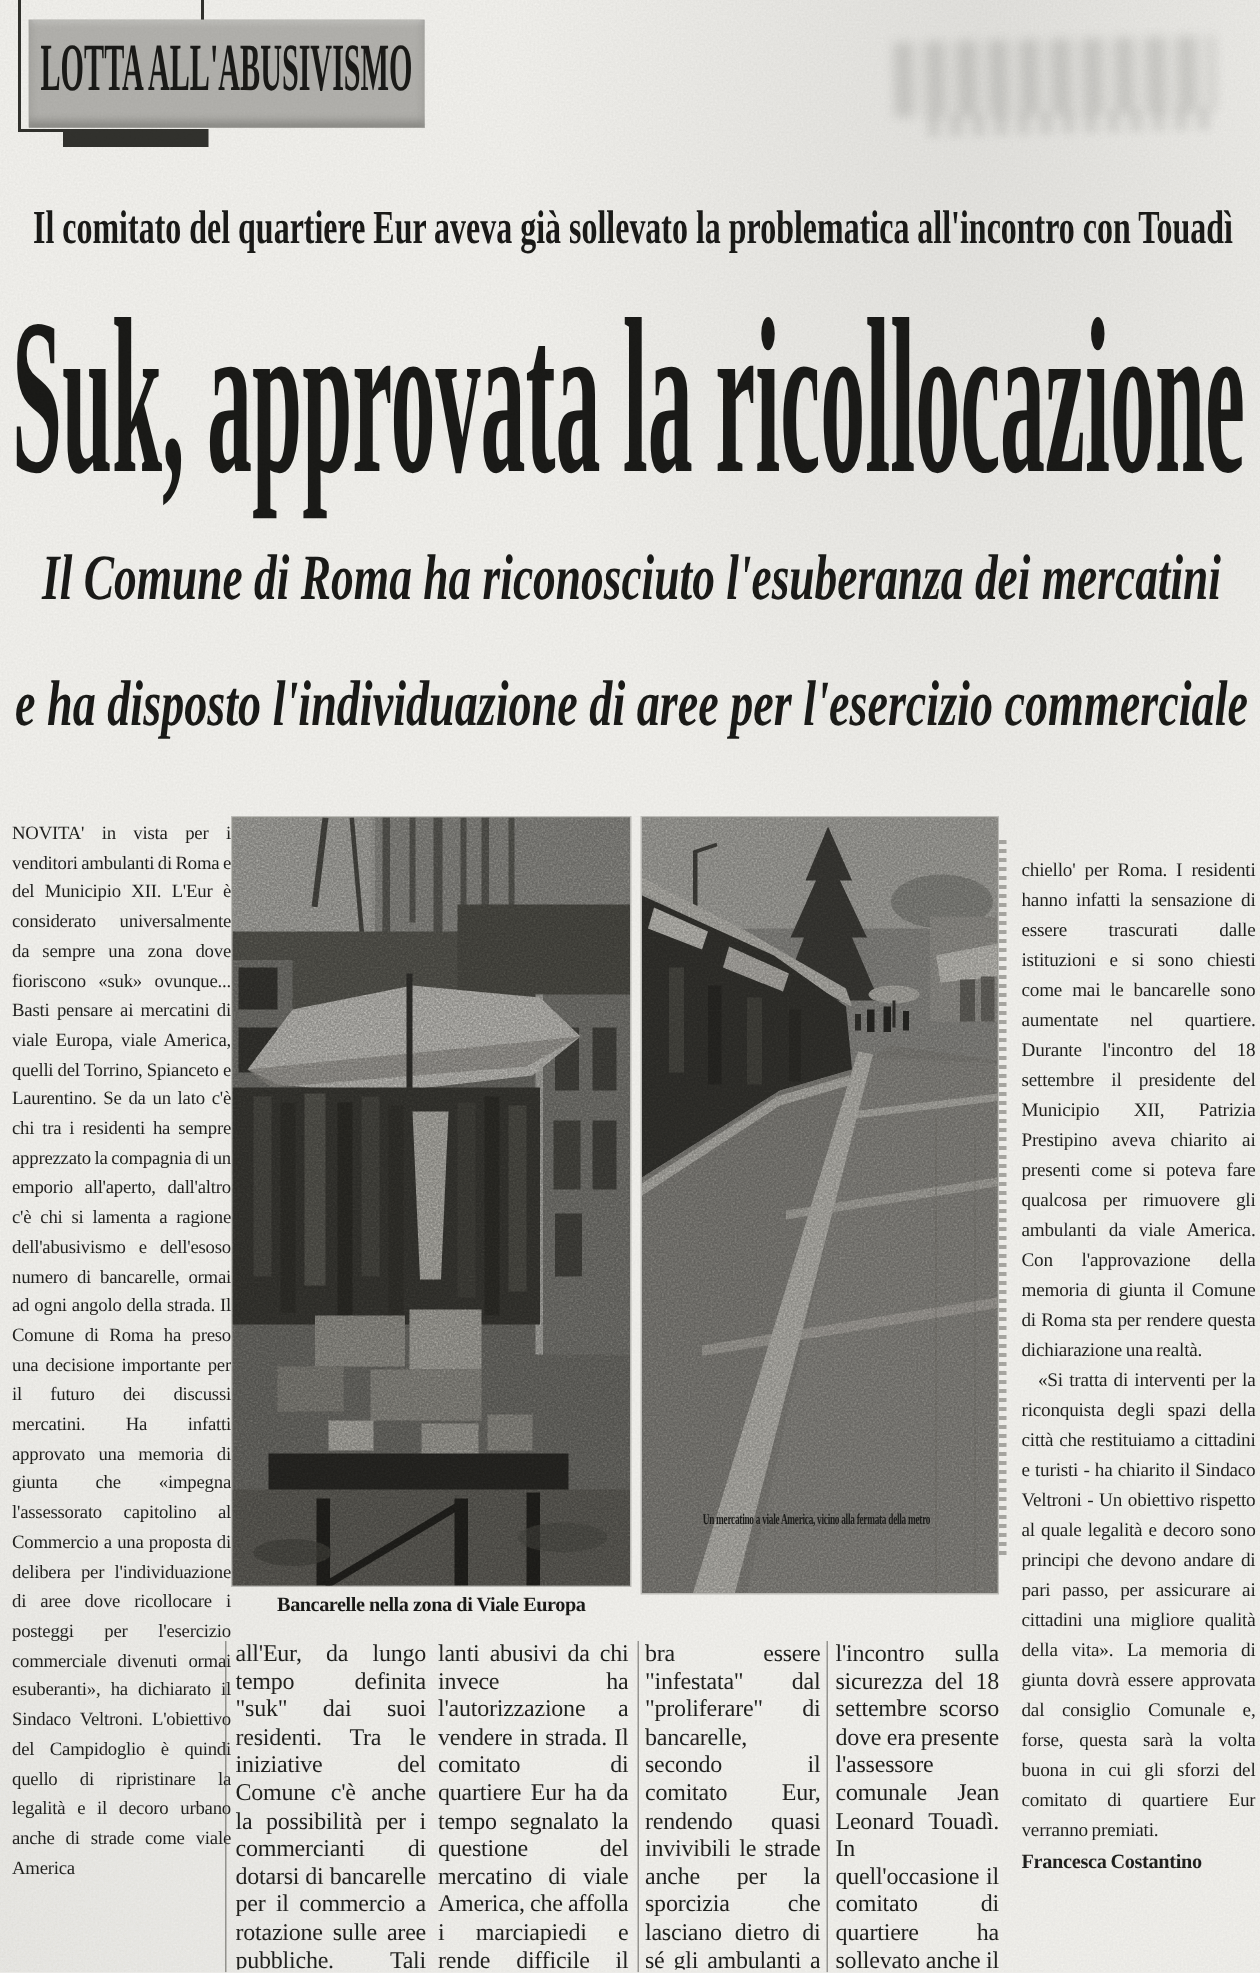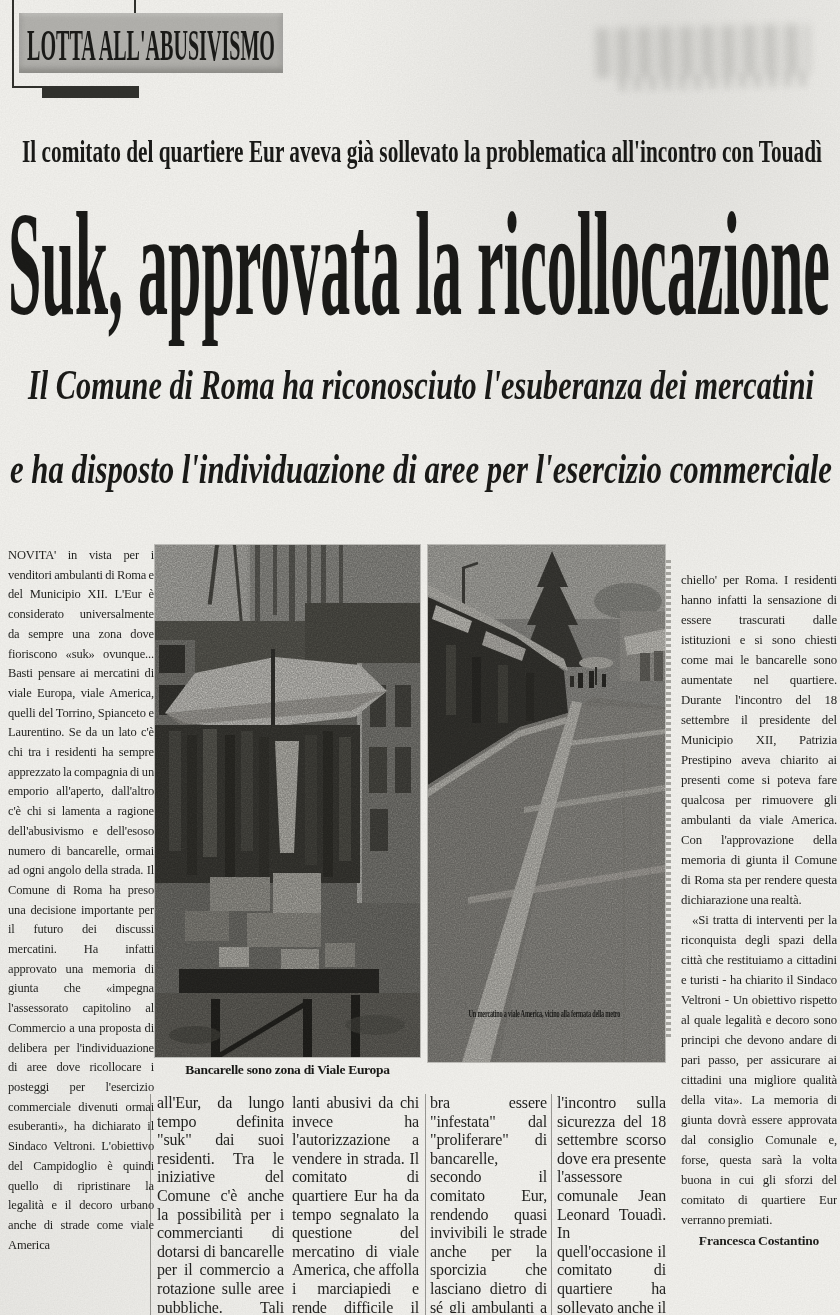--- a/index.html
+++ b/index.html
@@ -11,21 +11,21 @@
       #f8f7f3;
     font-family:"Liberation Serif","DejaVu Serif",serif;
     color:#1b1b1b;
   }
   .abs{position:absolute;}
   
   .frame-v{left:12px;top:0;width:2px;height:88px;background:#2e2e2a;}
   .frame-h{left:12px;top:86px;width:32px;height:2px;background:#2e2e2a;}
   .frame-tick{left:134px;top:0;width:2px;height:14px;background:#2e2e2a;}
   
-  .kicker-box{left:19px;top:13px;width:264px;height:60px;background:#b6b5b1;
+  .kicker-box{left:19px;top:13px;width:264px;height:72px;background:#b6b5b1;
     box-shadow:inset 0 -4px 6px rgba(60,60,55,.35), inset 0 2px 4px rgba(255,255,255,.3);}
   .kicker-shadow{left:42px;top:86px;width:97px;height:12px;background:#2f2f2b;}
   
   .smudge1{left:596px;top:26px;width:214px;height:50px;opacity:.28;filter:blur(4px);
     transform:rotate(-1.2deg);
     background:repeating-linear-gradient(90deg, rgba(70,70,66,.65) 0 13px, rgba(150,150,146,.15) 13px 21px);}
   .smudge2{left:618px;top:74px;width:190px;height:15px;opacity:.20;filter:blur(3px);
     transform:rotate(-1.5deg);
     background:repeating-linear-gradient(90deg, rgba(70,70,66,.6) 0 9px, rgba(160,160,156,.15) 9px 15px);}
   
@@ -41,21 +41,21 @@
   }
   .col1{left:8px;top:546px;width:146px;height:764px;font-size:12.5px;line-height:19.7px;}
   .col4{left:681px;top:546px;width:156px;height:766px;font-size:12.8px;line-height:20px;margin-top:24px;}
   .col4 p{margin:0;}
   .col4 p.indent{text-indent:11px;}
   .subcol{font-size:16px;line-height:18.6px;}
   .col2a{left:157px;top:1094px;width:127px;height:219px;}
   .col2b{left:292px;top:1094px;width:127px;height:219px;}
   .col3a{left:430px;top:1094px;width:117px;height:219px;}
   .col3b{left:557px;top:1094px;width:109px;height:219px;}
-  .byline{font-weight:bold;text-align:center;font-size:13.5px;margin-top:1px;letter-spacing:-.2px;}
+  .byline{font-weight:bold;font-size:13.5px;margin-top:1px;letter-spacing:-.2px;}
   
   .caption{position:absolute;text-align:center;font-weight:bold;letter-spacing:-.3px;white-space:nowrap;color:#161614;}
   .caption1{left:155px;top:1062px;width:265px;font-size:13.5px;}
   .caption2{left:421px;top:1008px;width:247px;font-size:10px;}
   .caption2 .condense{display:inline-block;transform:scaleX(.62);transform-origin:50% 50%;}
   
   .photo{position:absolute;background:#86857f;box-shadow:0 0 0 1px rgba(40,40,36,.25);}
   .photo1{left:155px;top:545px;width:265px;height:512px;}
   .photo2{left:428px;top:545px;width:237px;height:517px;}
   .photo svg{display:block;width:100%;height:100%;}
@@ -240,21 +240,21 @@
         <polygon points="34,517 62,517 154,158 144,156" fill="#dedcd5"></polygon>
         <line x1="196" y1="200" x2="196" y2="517" stroke="#8b8981" stroke-width="1" opacity=".45"></line>
         <line x1="222" y1="210" x2="222" y2="517" stroke="#8b8981" stroke-width="1" opacity=".35"></line>
       </g>
       <rect width="237" height="517" filter="url(#g2)" opacity=".35"></rect>
     </svg>
   </div>
   <div class="credit-strip strip2"></div>
 
   <div class="caption caption1">
-    <span>Bancarelle sono zona di Viale Europa</span>
+    <span>Bancarelle nella zona di Viale Europa</span>
   </div>
   <div class="caption caption2">
     <span class="condense">Un mercatino a viale America, vicino alla fermata della metro</span>
   </div>
 
   <div class="bodycol subcol col2a">all'Eur, da lungo tempo definita "suk" dai suoi residenti. Tra le iniziative del Comune c'è anche la possibilità per i commercianti di dotarsi di bancarelle per il commercio a rotazione sulle aree pubbliche. Tali "banchi tipo" permetteranno di riconoscere gli ambu-</div>
   <div class="bodycol subcol col2b">lanti abusivi da chi invece ha l'autorizzazione a vendere in strada. Il comitato di quartiere Eur ha da tempo segnalato la questione del mercatino di viale America, che affolla i marciapiedi e rende difficile il passaggio dei pedoni. Anche viale Leonard sem-</div>
   <div class="bodycol subcol col3a">bra essere "infestata" dal "proliferare" di bancarelle, secondo il comitato Eur, rendendo quasi invivibili le strade anche per la sporcizia che lasciano dietro di sé gli ambulanti a fine giornata. La questione è stata sollevata dai cittadini dell'eur anche durante</div>
   <div class="bodycol subcol col3b">l'incontro sulla sicurezza del 18 settembre scorso dove era presente l'assessore comunale Jean Leonard Touadì. In quell'occasione il comitato di quartiere ha sollevato anche il tema del decoro urbano del quartiere "città storica", considerato "un fiore all'oc-</div>
 

